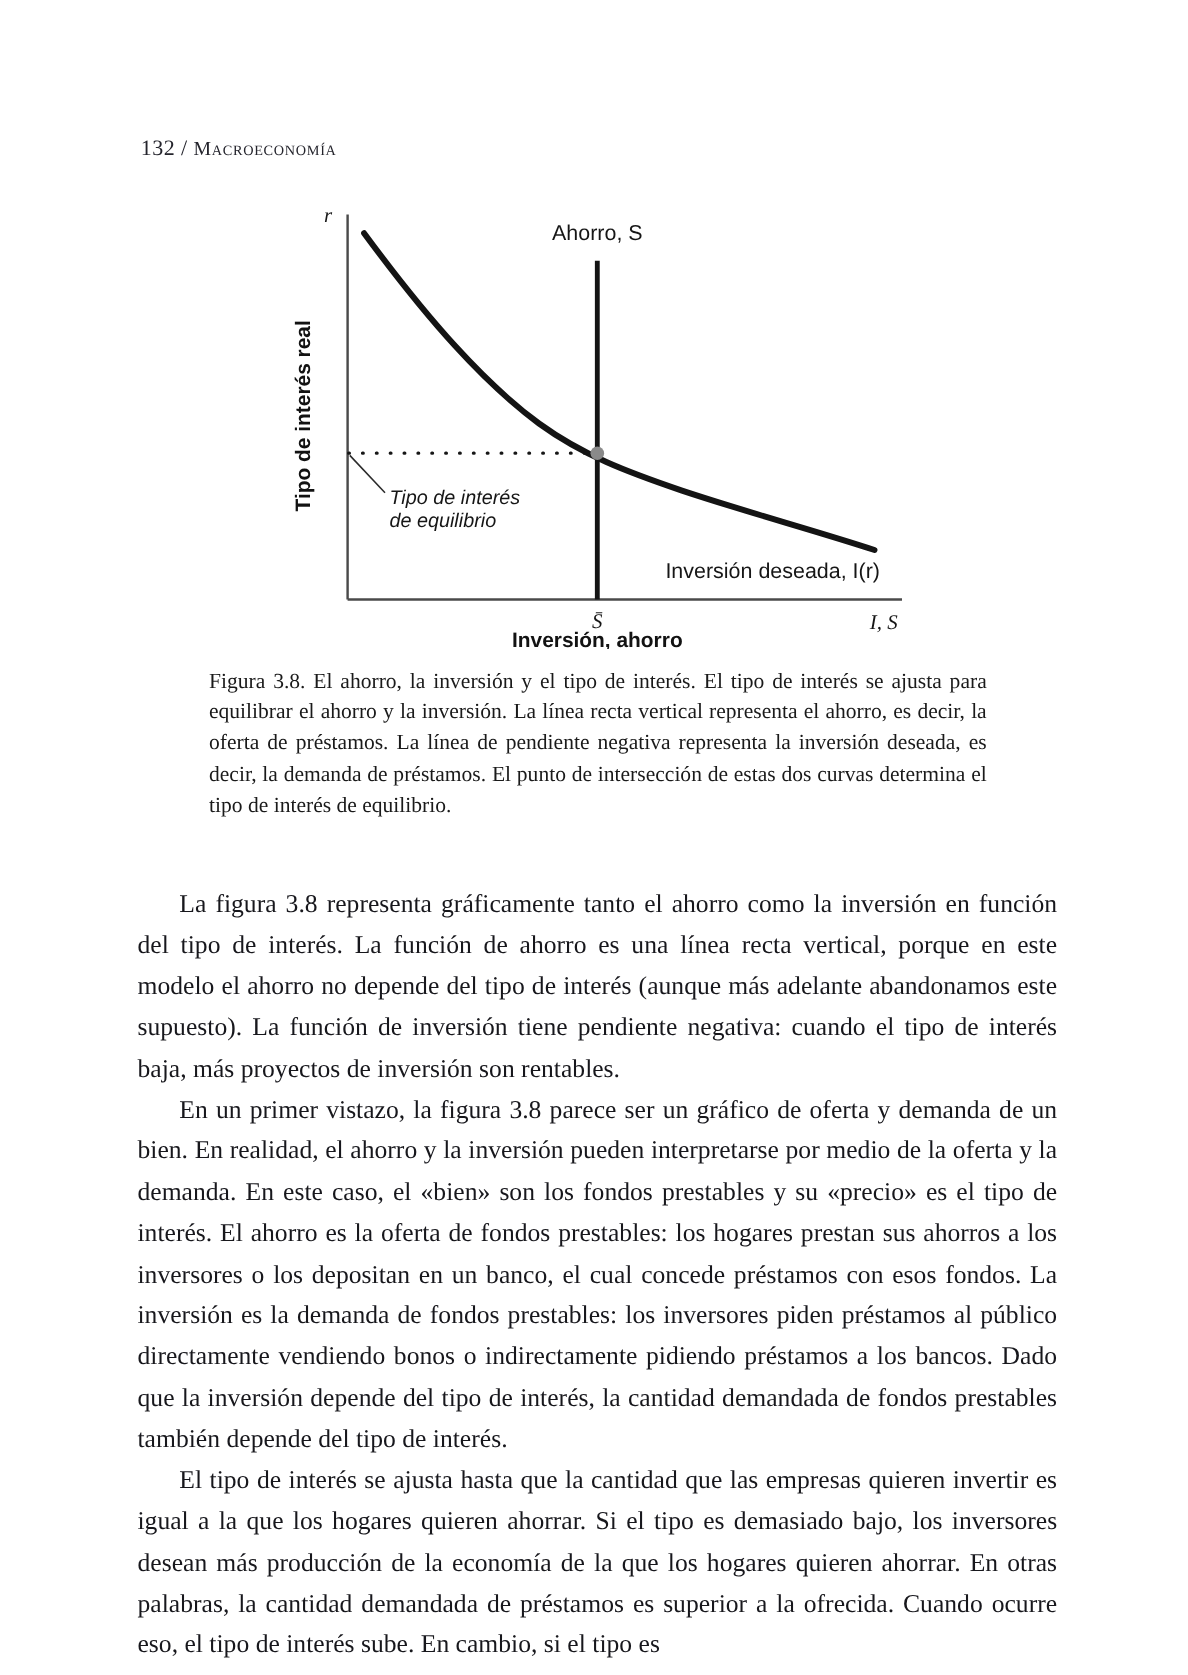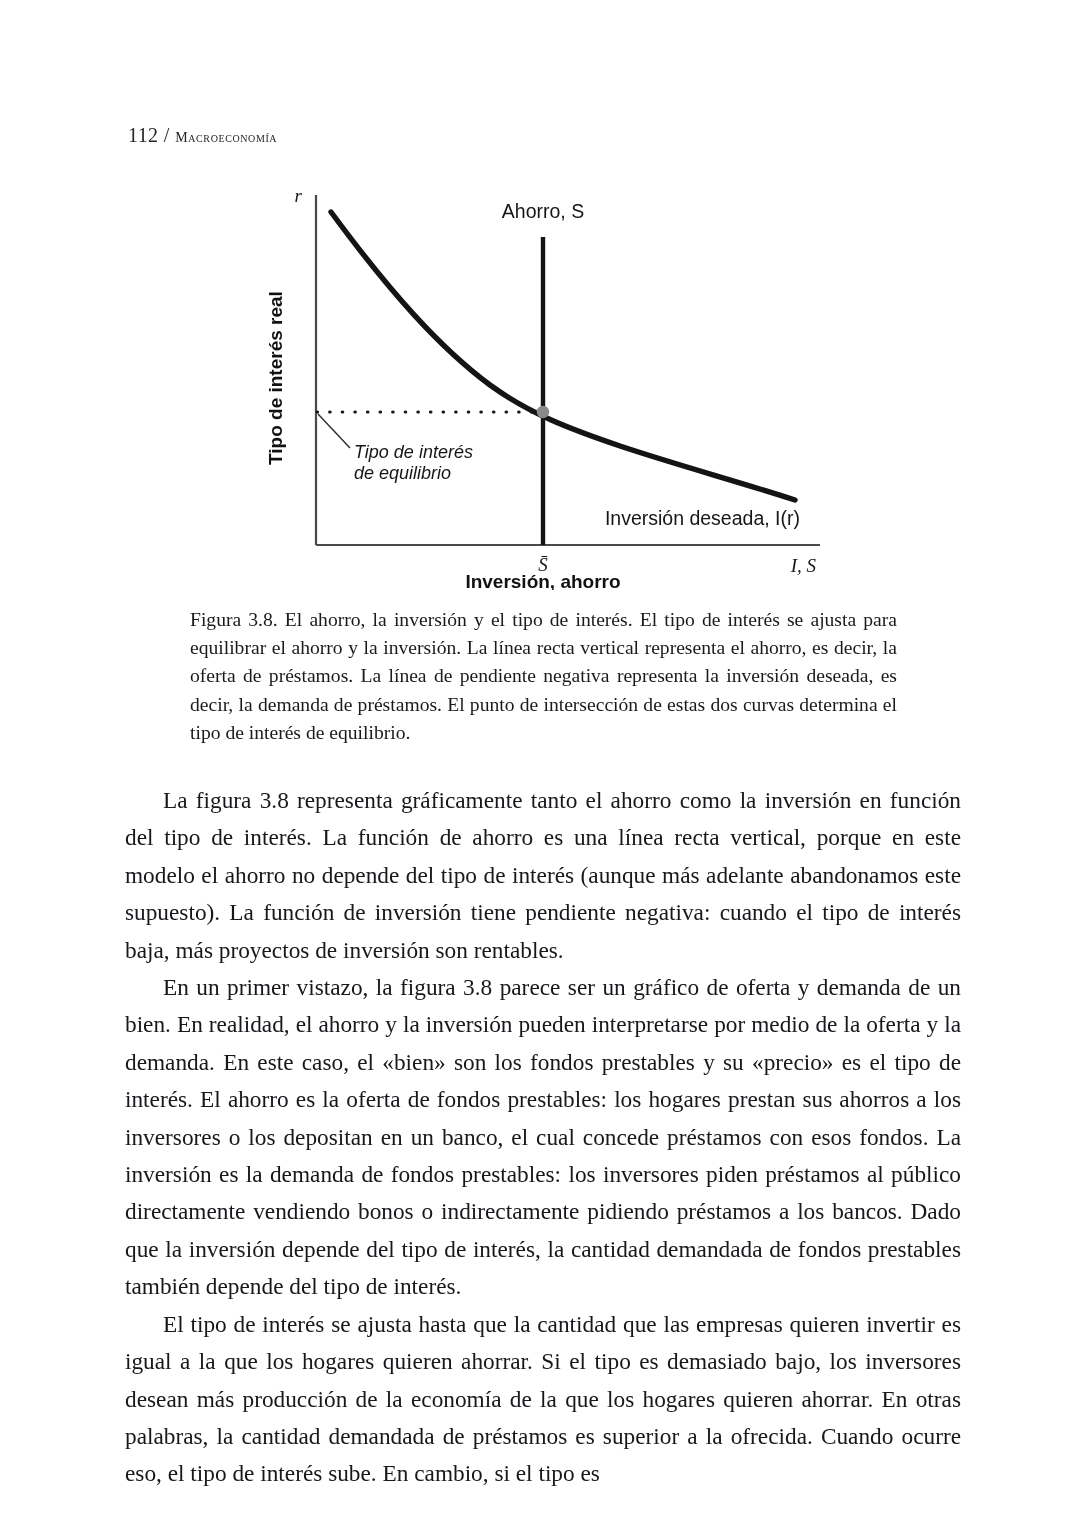--- a/index.html
+++ b/index.html
@@ -23,21 +23,21 @@
     top: 124px;
     font-family: "Liberation Serif", serif;
     font-size: 20px;
     color: #24242c;
     letter-spacing: 0.4px;
     white-space: pre;
   }
   #running-head .folio { font-size: 20px; }
   #running-head .smallcaps {
     font-variant: small-caps;
-    font-size: 14px;
+    font-size: 18px;
     letter-spacing: 0.6px;
     font-family: Liberation Serif, serif;
   }
 
   
   #figure-block {
     position: absolute;
     left: 0;
     top: 0;
     width: 1080px;
@@ -84,39 +84,39 @@
     color: #1a1a1a;
     text-align: justify;
     text-justify: inter-word;
   }
   #caption b { font-weight: normal; }
 
   
   #body-text {
     position: absolute;
     left: 125px;
-    top: 782px;
+    top: 804px;
     width: 836px;
     font-family: "Liberation Serif", serif;
     font-size: 23.3px;
     line-height: 37.4px;
     color: #17171c;
     text-align: justify;
     text-justify: inter-word;
   }
   #body-text p {
     margin: 0;
     text-indent: 38px;
   }
   #body-text p b { font-weight: normal; }
 </style>
 </head>
 <body>
 
-<div id="running-head"><span class="folio">112</span><span> / </span><span class="smallcaps">Macroeconomía</span></div>
+<div id="running-head"><span class="folio">132</span><span> / </span><span class="smallcaps">Macroeconomía</span></div>
 
 <div id="figure-block">
   <svg id="figure-svg" width="620" height="410" viewBox="0 0 620 410">
 
     <line x1="76" y1="15" x2="76" y2="365" stroke="#4a4a4a" stroke-width="2.2"></line>
 
     <line x1="76" y1="365" x2="580" y2="365" stroke="#4a4a4a" stroke-width="2.2"></line>
 
     <text class="tick-label" x="62" y="22" text-anchor="end">r</text>
 

